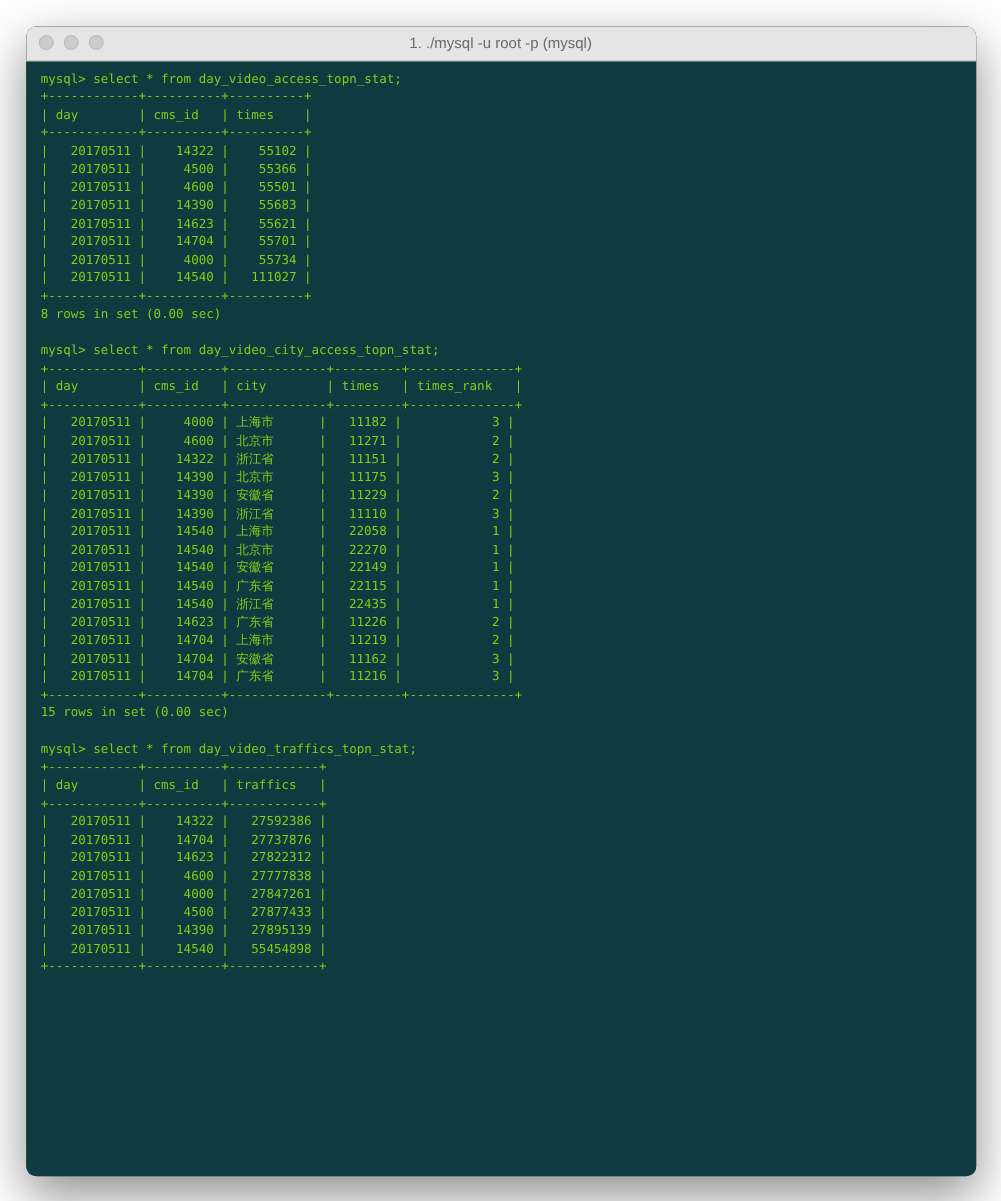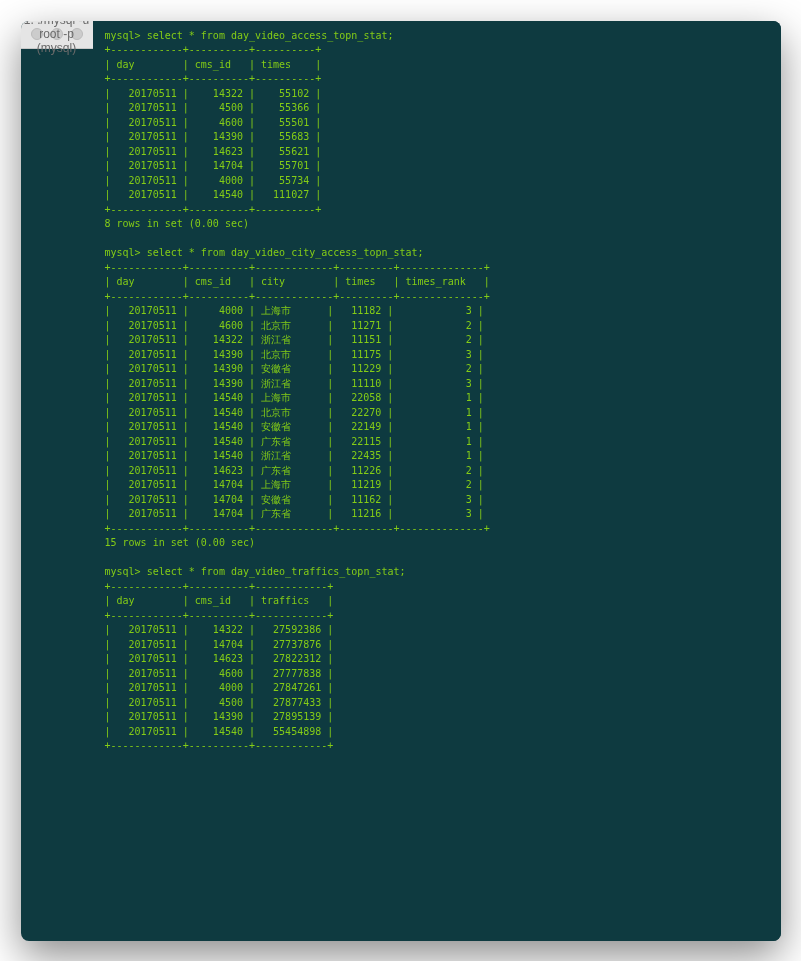--- a/index.html
+++ b/index.html
@@ -18,21 +18,21 @@
       justify-content: center;
     }
     .window {
       width: 760px;
       height: 920px;
       background: #0e3a40;
       border-radius: 8px;
       box-shadow: 0 15px 40px rgba(0,0,0,0.45);
       overflow: hidden;
       display: flex;
-      flex-direction: row;
+      flex-direction: column;
     }
     .title-bar {
       height: 28px;
       background: #e5e5e5;
       display: flex;
       align-items: center;
       padding: 0 10px;
       position: relative;
       border-bottom: 1px solid #c8c8c8;
     }

